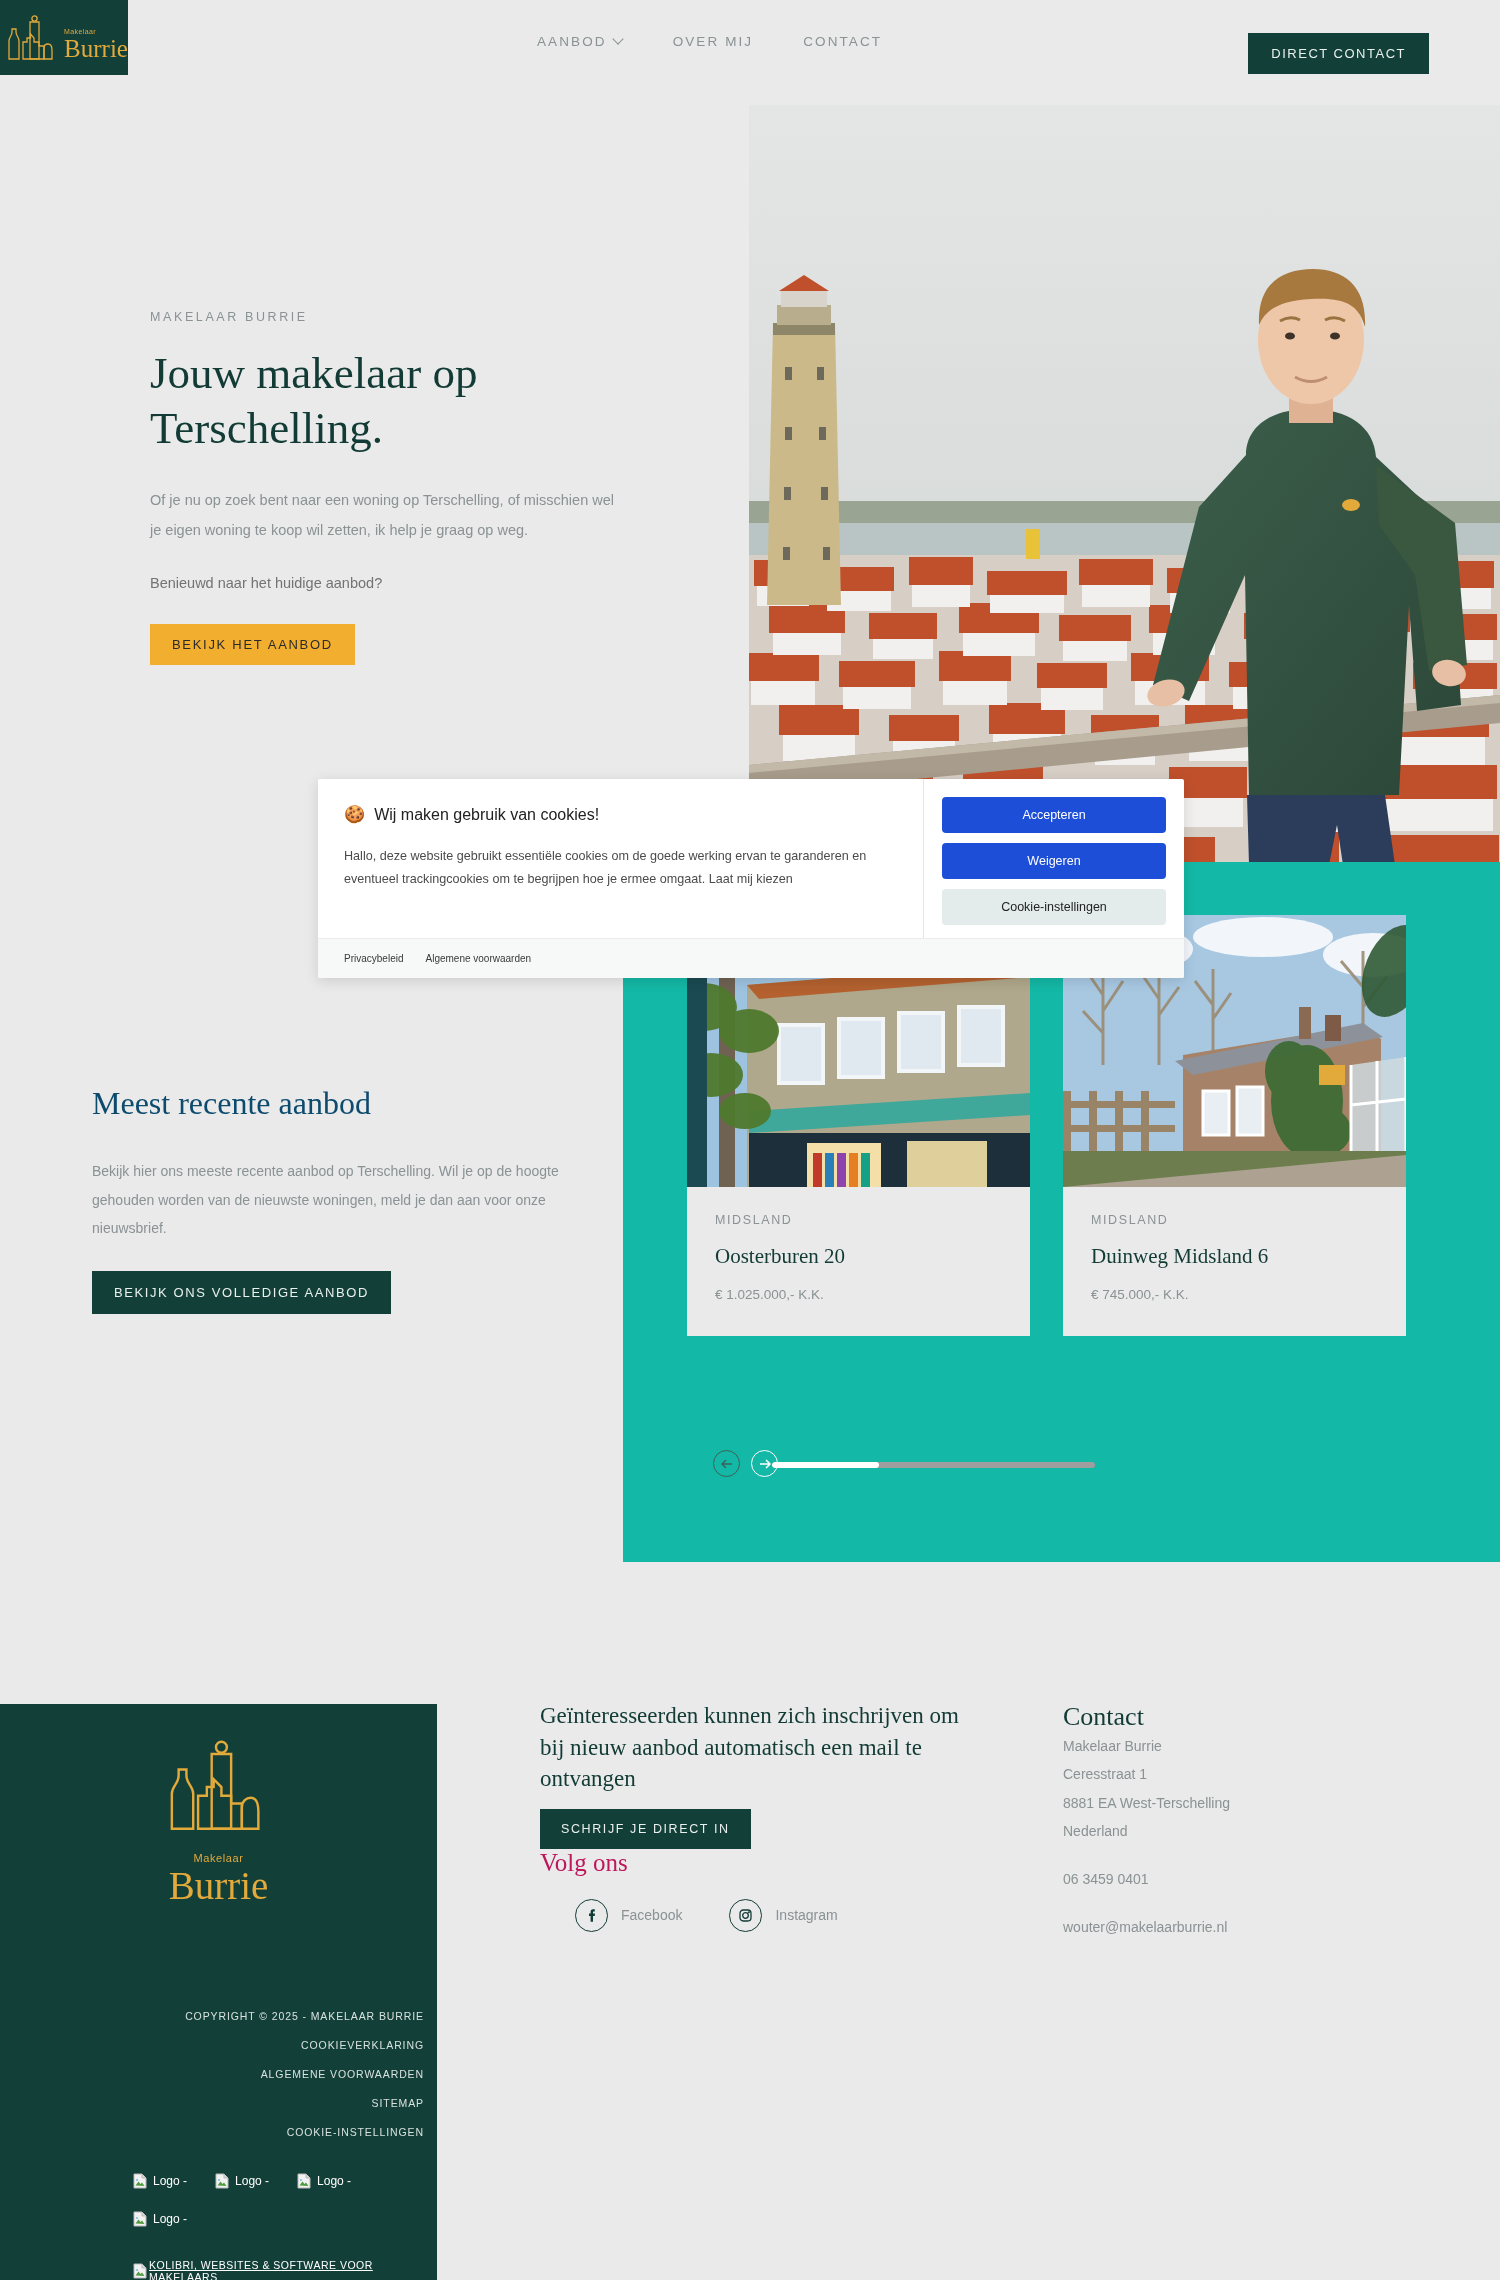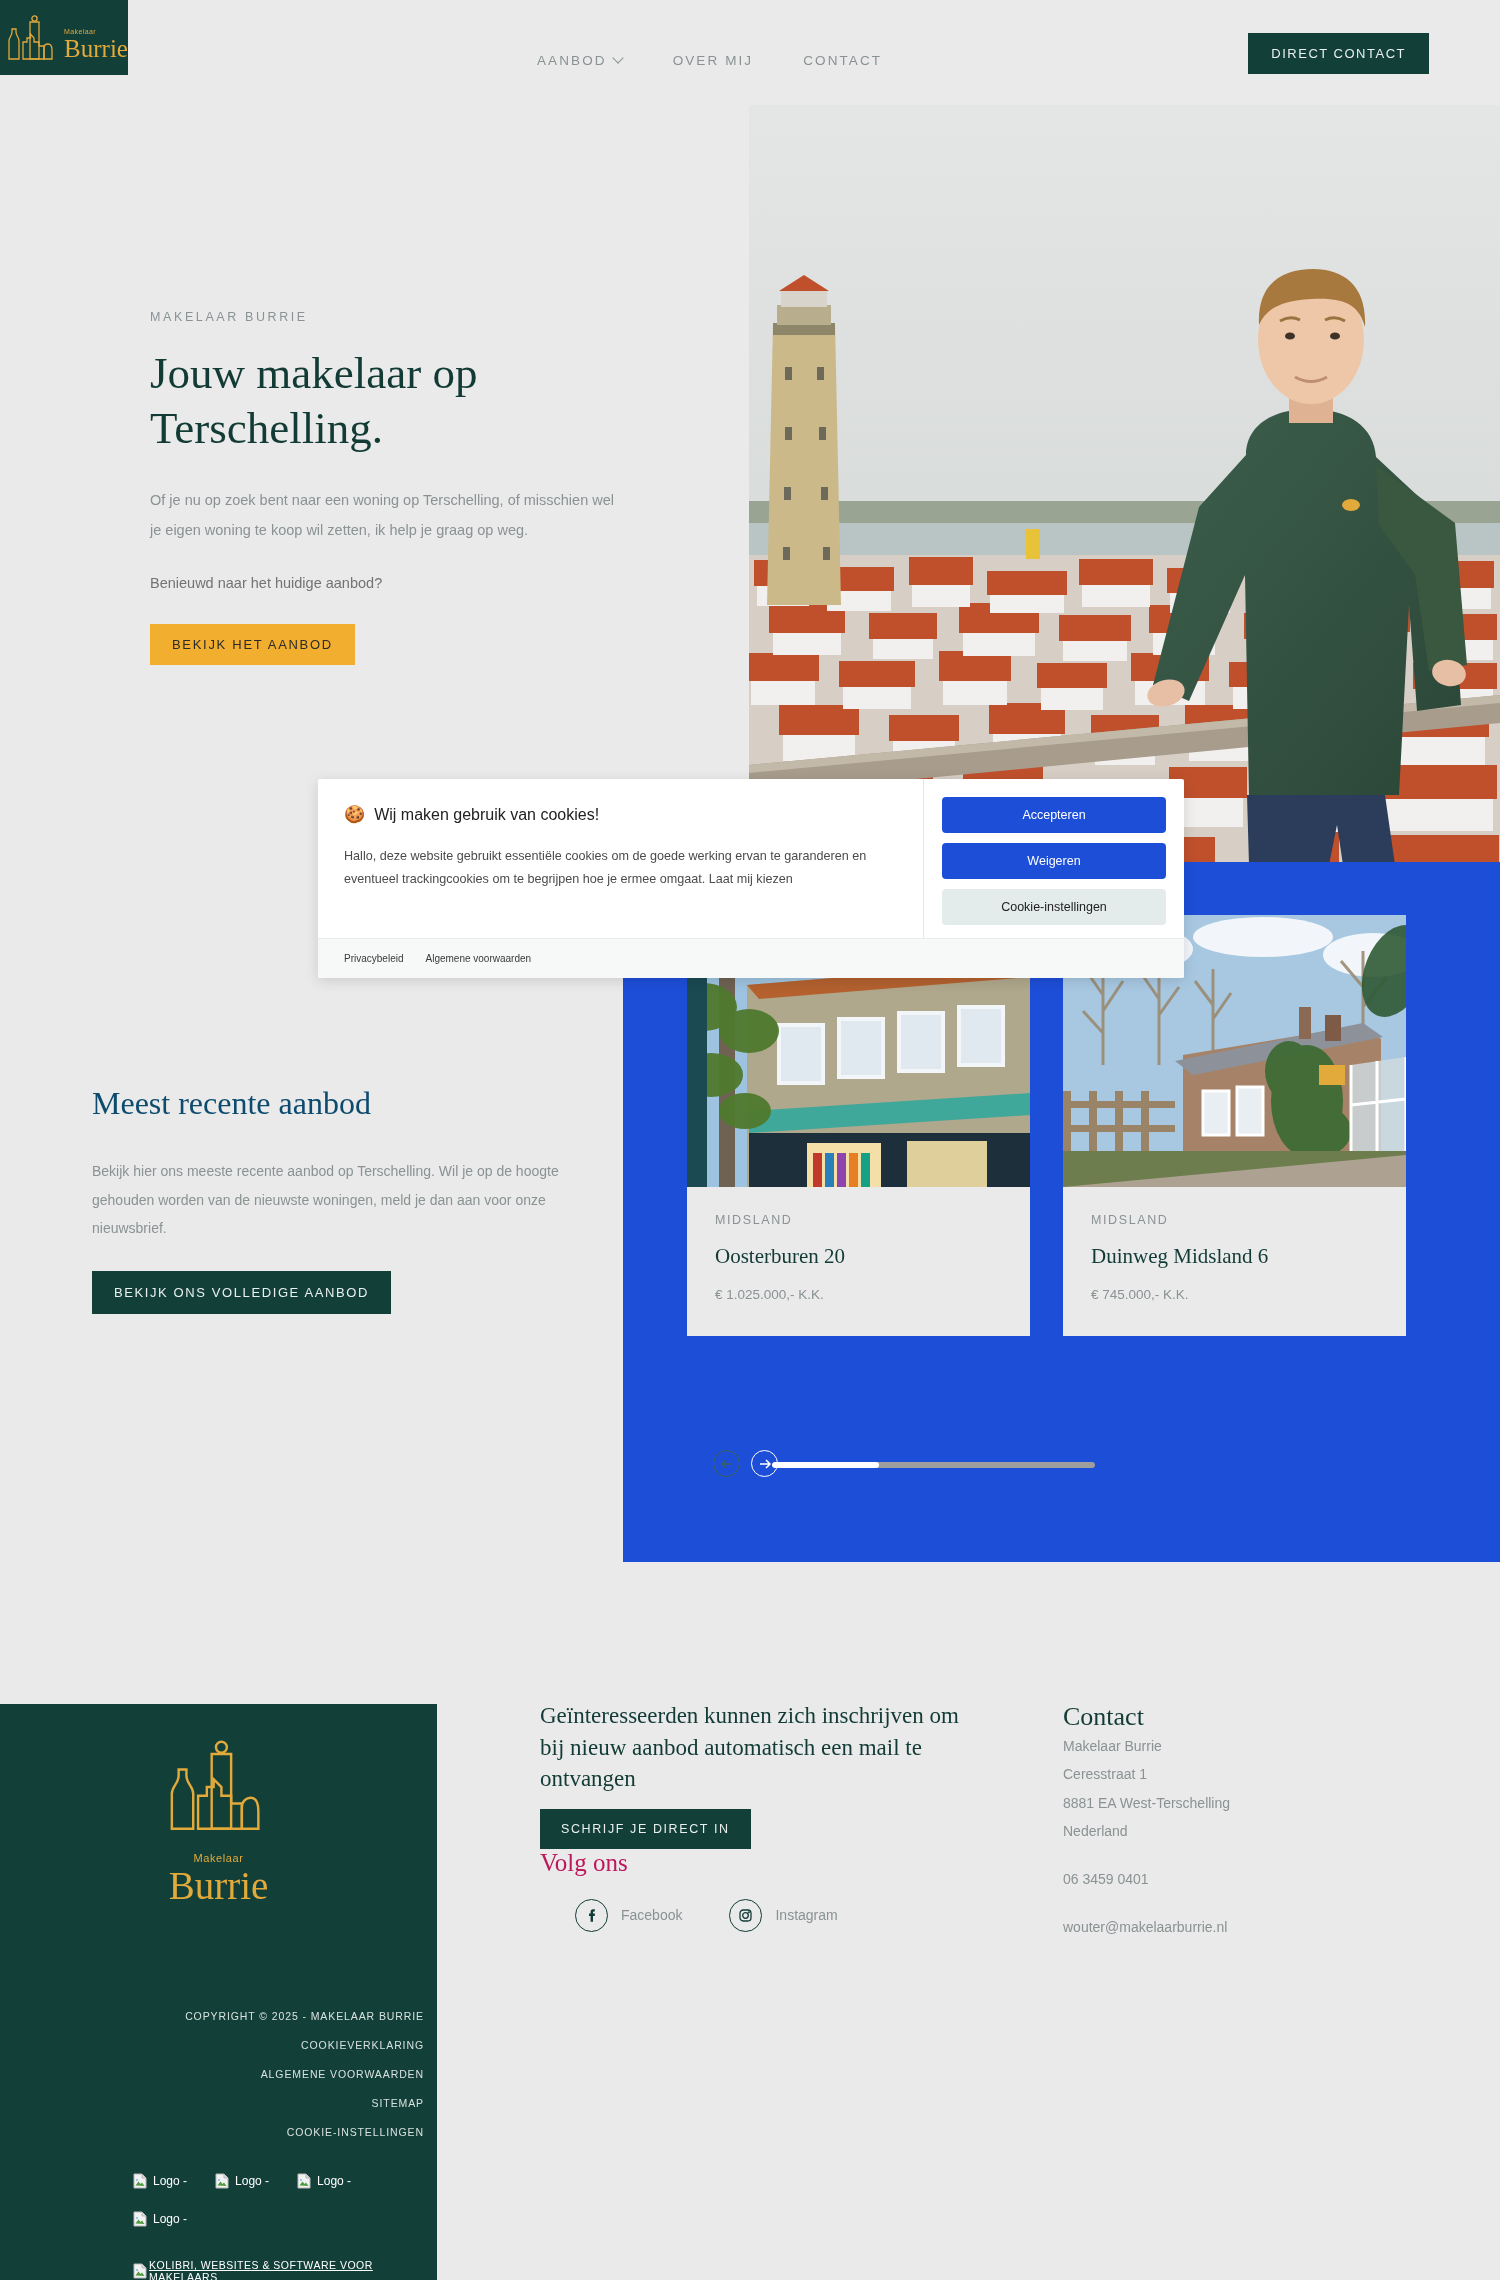--- a/index.html
+++ b/index.html
@@ -22,21 +22,21 @@
     position: absolute; top: 0; left: 0; width: 128px; height: 75px;
     background: #133F39; display: flex; align-items: center; justify-content: center;
   }
   .logo-inner { display: flex; align-items: flex-end; gap: 4px; padding-left:6px;}
   .logo-mark { width: 54px; height: 50px; }
   .logo-words { display: flex; flex-direction: column; align-items: flex-start; line-height: 1; padding-bottom: 2px;}
   .logo-sub { color: #E2A93B; font-size: 7px; letter-spacing: .4px; font-family: "Liberation Sans", sans-serif;}
   .logo-main { color: #E2A93B; font-size: 25px; font-family: "Liberation Serif", serif; line-height: 1; margin-top: 1px;}
 
   .nav {
-    position: absolute; top: 53px; left: 537px;
+    position: absolute; top: 34px; left: 537px;
     display: flex; align-items: center; gap: 50px;
   }
   .nav-item {
     font-size: 13.5px; letter-spacing: 2.1px; color: #8a9294;
     text-transform: uppercase; cursor: pointer; display: flex; align-items: center; gap: 7px;
     white-space: nowrap;
   }
   .chev { display: inline-block; width: 9px; height: 9px; position: relative; top: -2px;}
   .chev::before {
     content: ""; position: absolute; left: 0; top: 0;
@@ -67,21 +67,21 @@
   .hero-p2 { font-size: 14.5px; line-height: 2.05; color: #737373; margin-top: 24px; }
   .btn-amber {
     margin-top: 25px; display: inline-block; background: #F2AE2E; color: #2b2b2b;
     border: none; padding: 13px 22px; font-size: 13px; letter-spacing: 1.7px;
     text-transform: uppercase; cursor: pointer; font-family: "Liberation Sans", sans-serif;
   }
 
   
   .dark-panel {
     position: absolute; top: 862px; left: 623px; width: 877px; height: 700px;
-    background: #1d4ed8;
+    background: #14b8a6;
     padding-left: 8px;
   }
   .cards-row { position: absolute; top: 53px; left: 64px; display: flex; gap: 33px; }
   .card { width: 343px; background: #eaeaea; }
   .card-img { width: 343px; height: 272px; overflow: hidden; position: relative; background:#9fb0a8;}
   .card-body { padding: 26px 28px 34px 28px; }
   .card-city { font-size: 12.5px; letter-spacing: 1.6px; color: #8a9294; text-transform: uppercase; }
   .card-title { font-family: "Liberation Serif", serif; font-size: 21px; color: #123B35; margin-top: 17px; }
   .card-price { font-size: 13.5px; color: #8a9294; margin-top: 18px; }
 

